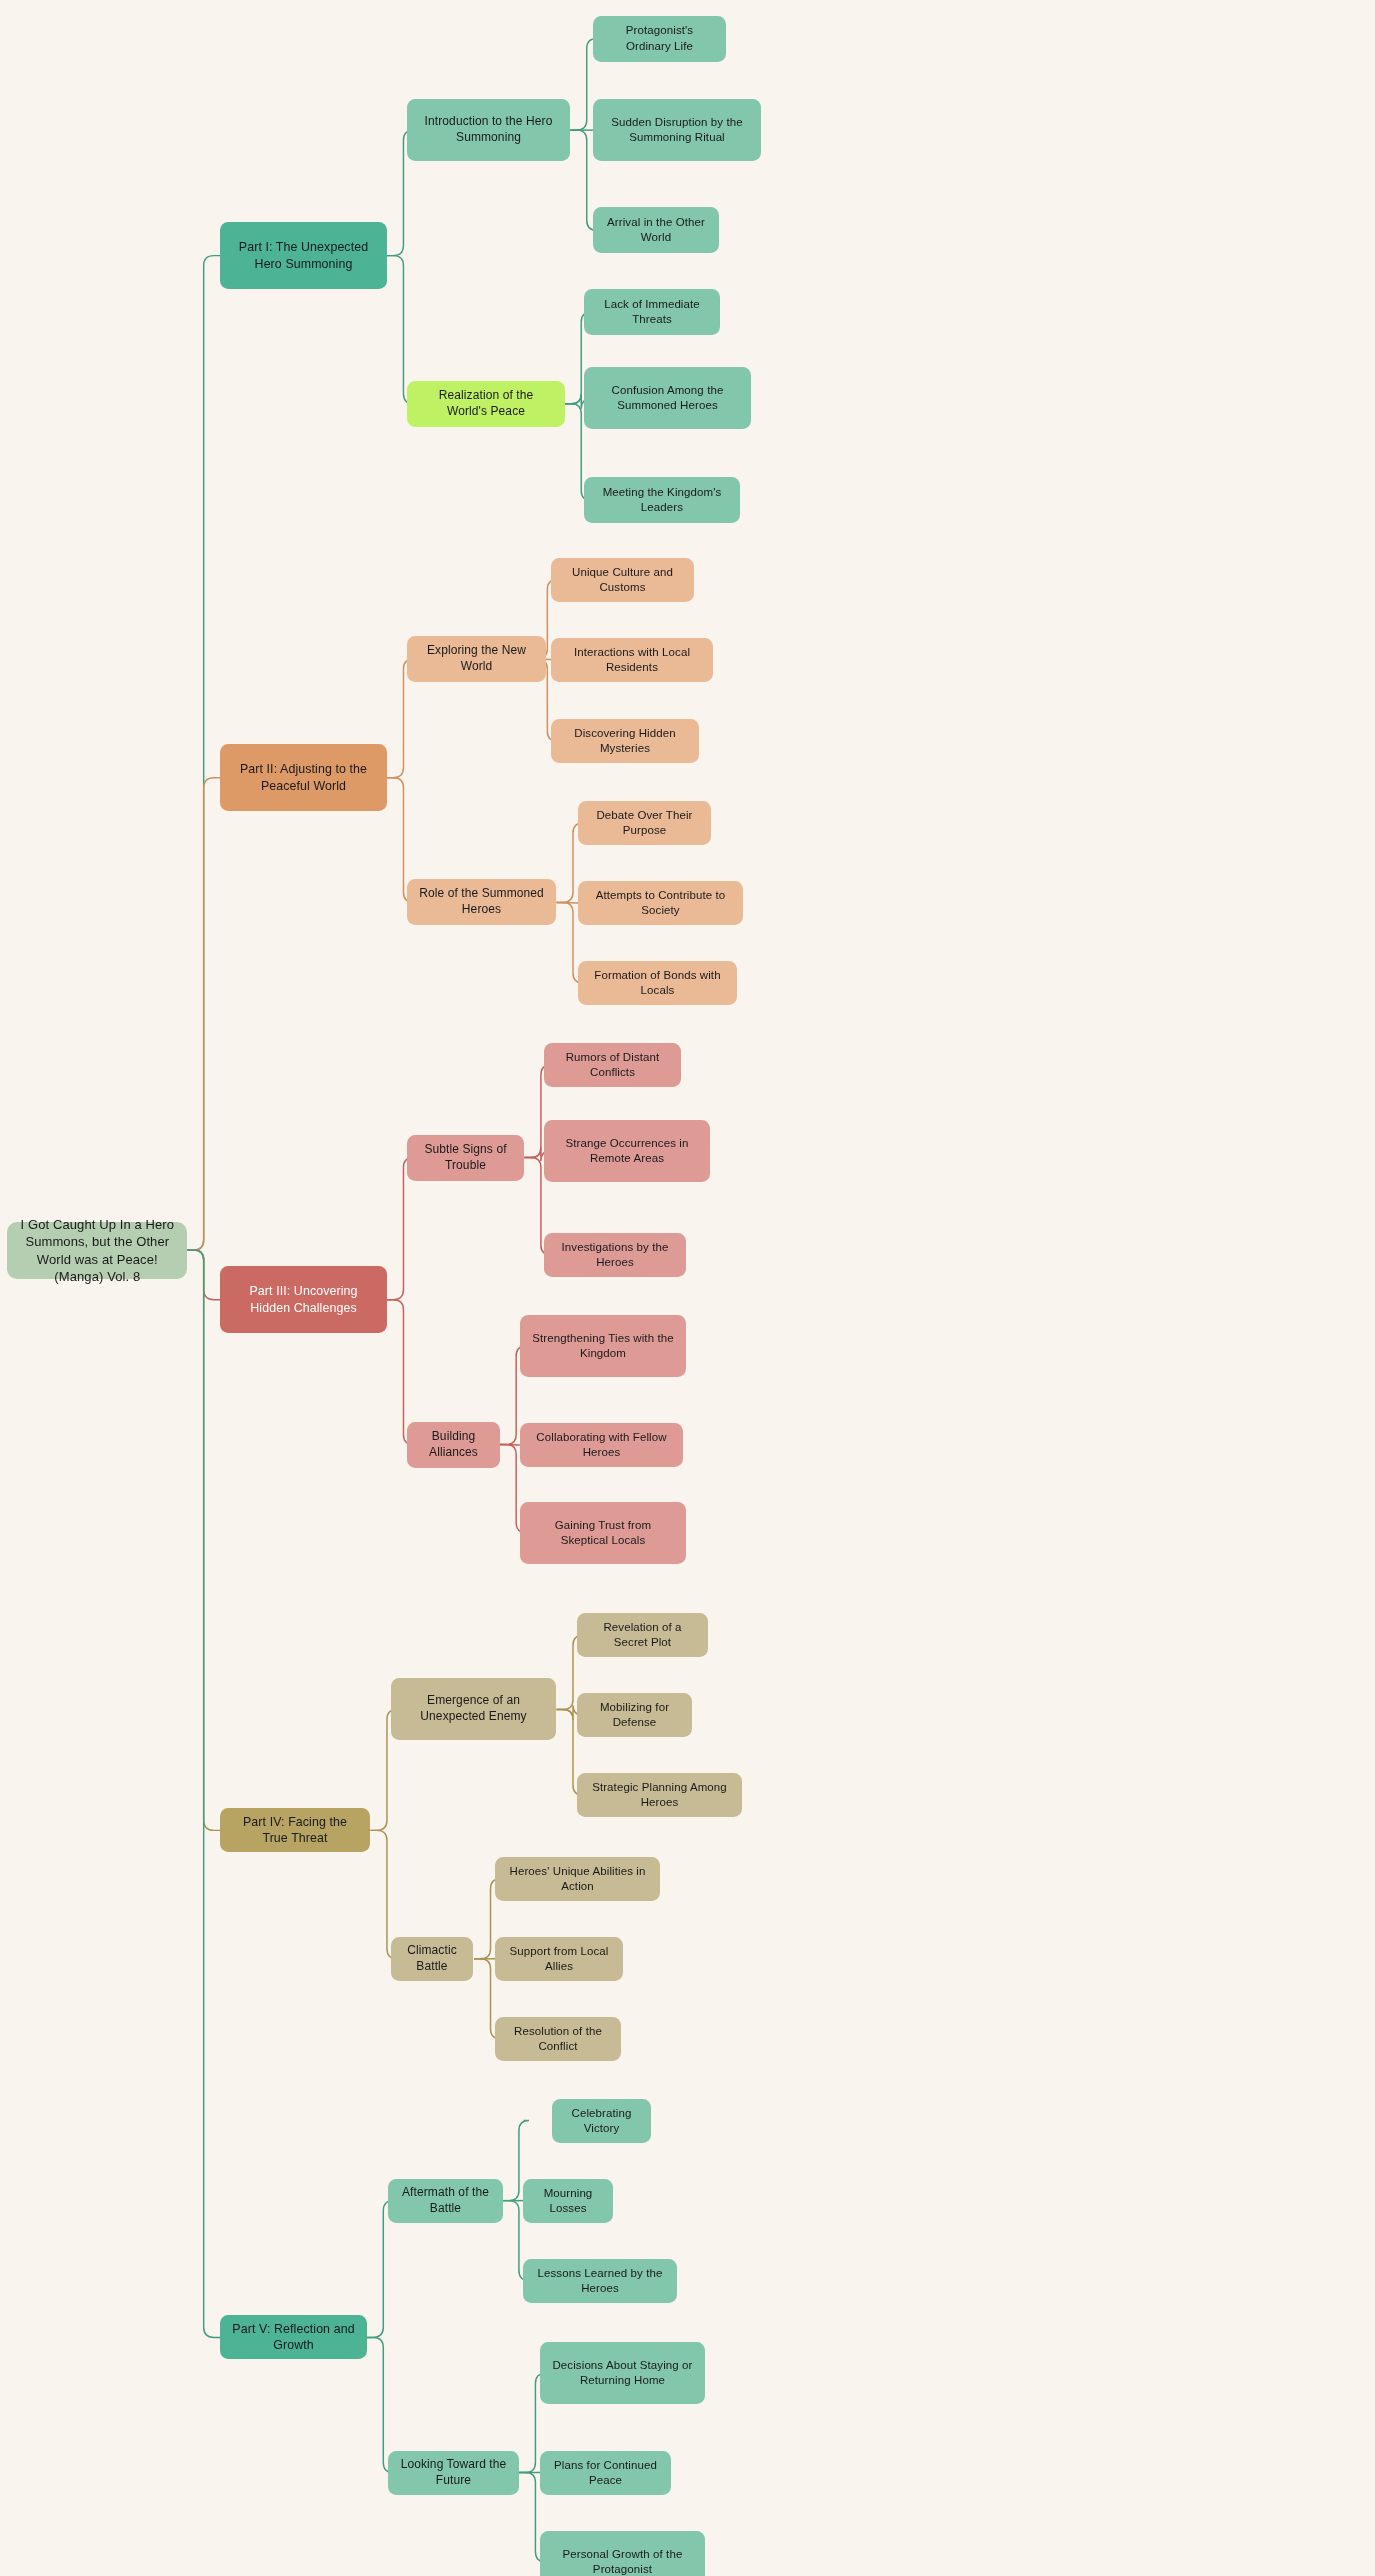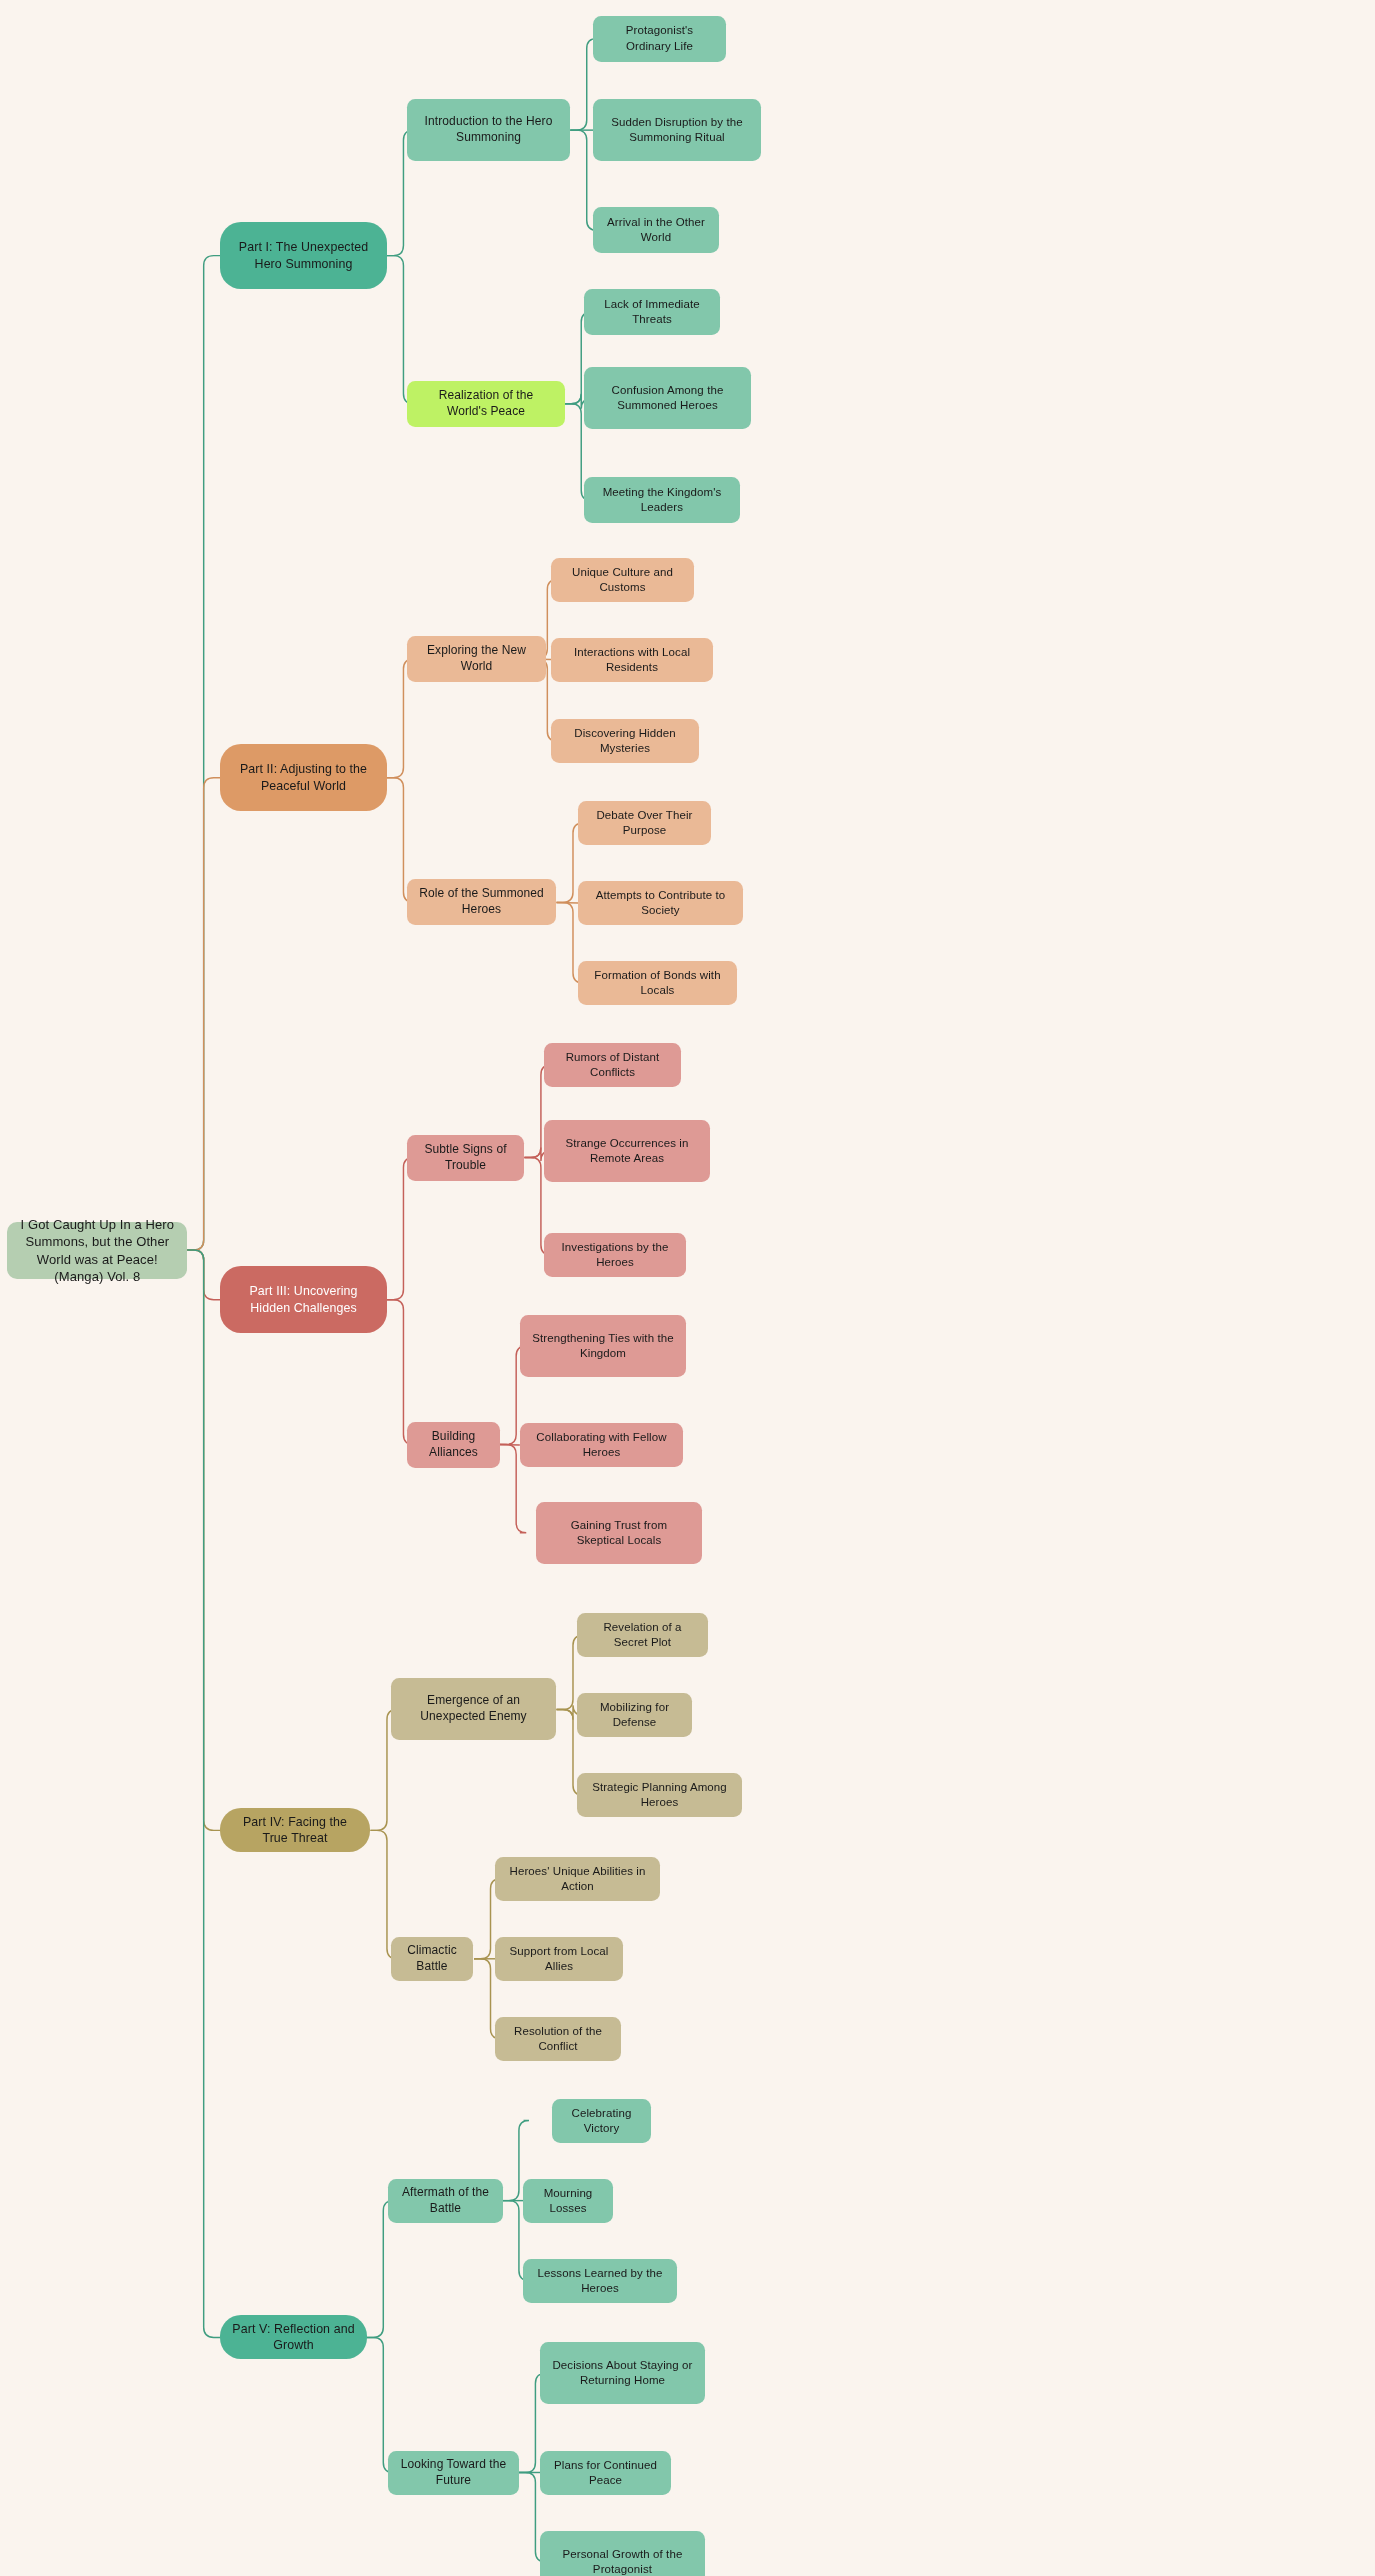--- a/index.html
+++ b/index.html
@@ -37,21 +37,20 @@
     line-height: 1.32;
     color: #1a1a1a;
     letter-spacing: 0.1px;
   }
   .node.root {
     font-size: 16px;
     border-radius: 10px;
   }
   .node.branch {
     font-size: 15px;
-    border-radius: 21px;
   }
   .node.sub {
     font-size: 14.7px;
   }
   .node.leaf {
     font-size: 14px;
   }
   .node.white-text { color: #ffffff; }
 </style>
 </head>
@@ -179,21 +178,21 @@
     </div>
     <div class="node sub" style="left: 407px; top: 1422px; width: 93px; height: 46px; background: rgb(222, 154, 149); font-size: 12px;">
       <span>Building Alliances</span>
     </div>
     <div class="node leaf" style="left: 520px; top: 1315px; width: 166px; height: 62px; background: rgb(222, 154, 149); font-size: 11.5px;">
       <span>Strengthening Ties with the Kingdom</span>
     </div>
     <div class="node leaf" style="left: 520px; top: 1423px; width: 163px; height: 44px; background: rgb(222, 154, 149); font-size: 11.5px;">
       <span>Collaborating with Fellow Heroes</span>
     </div>
-    <div class="node leaf" style="left: 520px; top: 1502px; width: 166px; height: 62px; background: rgb(222, 154, 149); font-size: 11.5px; margin-left: 16px;">
+    <div class="node leaf" style="left: 520px; top: 1502px; width: 166px; height: 62px; background: rgb(222, 154, 149); font-size: 11.5px;">
       <span>Gaining Trust from Skeptical Locals</span>
     </div>
     <div class="node branch" style="left: 220px; top: 1808px; width: 150px; height: 44px; background: rgb(183, 164, 98); font-size: 12.4px;">
       <span>Part IV: Facing the True Threat</span>
     </div>
     <div class="node sub" style="left: 391px; top: 1678px; width: 165px; height: 62px; background: rgb(198, 187, 148); font-size: 12px;">
       <span>Emergence of an Unexpected Enemy</span>
     </div>
     <div class="node leaf" style="left: 577px; top: 1613px; width: 131px; height: 44px; background: rgb(198, 187, 148); font-size: 11.5px;">
       <span>Revelation of a Secret Plot</span>

